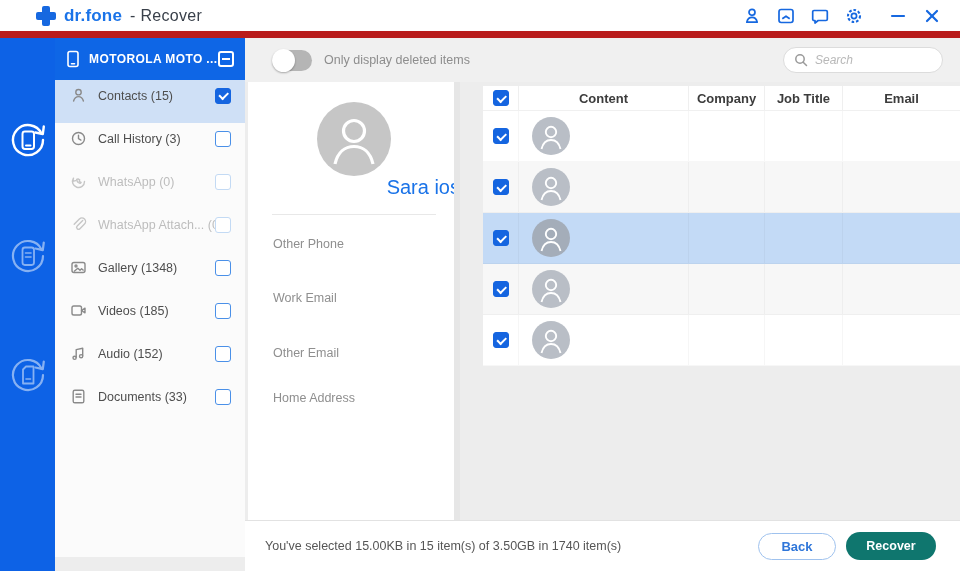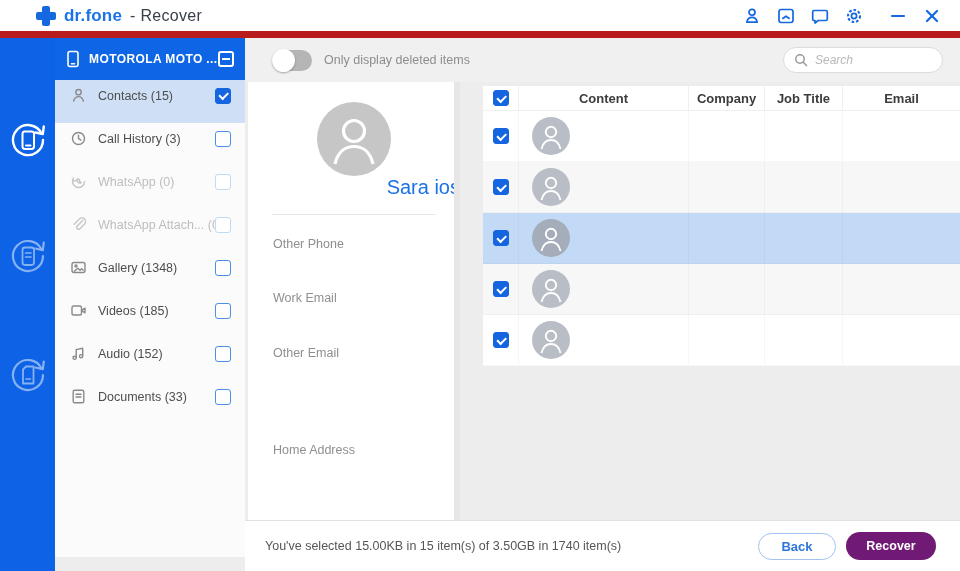--- a/index.html
+++ b/index.html
@@ -70,21 +70,21 @@
   .detail-panel { width:215px; flex:none; background:#fff; border-left:3px solid #ededed; position:relative; overflow:hidden; }
   .detail-scrollbar { position:absolute; right:0; top:0; bottom:0; width:6px; background:#e6e6e6; cursor:pointer; }
   .avatar-lg { width:74px; height:74px; border-radius:50%; background:#c6c6c6; margin:20px auto 0; display:flex; align-items:center; justify-content:center; }
   .contact-name { text-align:right; color:#1a73e8; font-size:20px; }
   .detail-divider { height:1px; background:#e8e8e8; margin:15px 24px 0 24px; }
   .detail-fields { padding-left:25px; }
   .detail-field { font-size:12.5px; color:#8f8f8f; }
   .detail-field.f0 { margin-top:22px; }
   .detail-field.f1 { margin-top:40px; }
   .detail-field.f2 { margin-top:41px; }
-  .detail-field.f3 { margin-top:83px; }
+  .detail-field.f3 { margin-top:31px; }
 
   .gap-col { width:23px; flex:none; background:#ededed; }
 
   
   .table-panel { flex:1; display:flex; flex-direction:column; min-width:0; background:#ededed; }
   .t-grid { display:grid; grid-template-columns:36px 170px 76px 78px 1fr; }
   .thead { margin-top:4px; height:25px; background:#fff; align-items:center; flex:none; border-bottom:1px solid #f0f0f0; }
   .th { font-size:13px; color:#3c3c3c; font-weight:bold; text-align:center; border-right:1px solid #efefef; height:100%; display:flex; align-items:center; justify-content:center; }
   .th:last-child { border-right:none; }
   .thead .c-check { display:flex; align-items:center; justify-content:center; border-right:1px solid #efefef; height:100%; }
@@ -97,21 +97,21 @@
   .tcell.c-check { justify-content:center; }
   .avatar-sm { width:38px; height:38px; border-radius:50%; background:#b9bec6; margin-left:13px; display:flex; align-items:center; justify-content:center; }
   .trow.sel .avatar-sm { background:#a4adb9; }
   .trow { border-bottom:1px solid rgba(0,0,0,.03); }
 
   
   .footer { height:51px; background:#fff; border-top:1px solid #e2e2e2; display:flex; align-items:center; flex:none; }
   .summary { margin-left:20px; font-size:12.5px; color:#565656; }
   .btns { margin-left:auto; margin-right:24px; display:flex; align-items:center; gap:10px; }
   .btn-back { width:78px; height:27px; border-radius:14px; border:1px solid #9fc2ee; background:#fff; color:#2f76d9; font-size:13px; font-weight:bold; cursor:pointer; font-family:"Liberation Sans", sans-serif; }
-  .btn-recover { width:90px; height:28px; border-radius:14px; border:none; background:#701a75; color:#fff; font-size:12.5px; font-weight:bold; cursor:pointer; font-family:"Liberation Sans", sans-serif; }
+  .btn-recover { width:90px; height:28px; border-radius:14px; border:none; background:#0f766e; color:#fff; font-size:12.5px; font-weight:bold; cursor:pointer; font-family:"Liberation Sans", sans-serif; }
 </style>
 </head>
 <body>
 
 <div class="window">
 
   <div class="topbar">
     <div class="logo-wrap">
       <span class="logo-cross"></span>
       <span class="brand">dr.fone</span>

